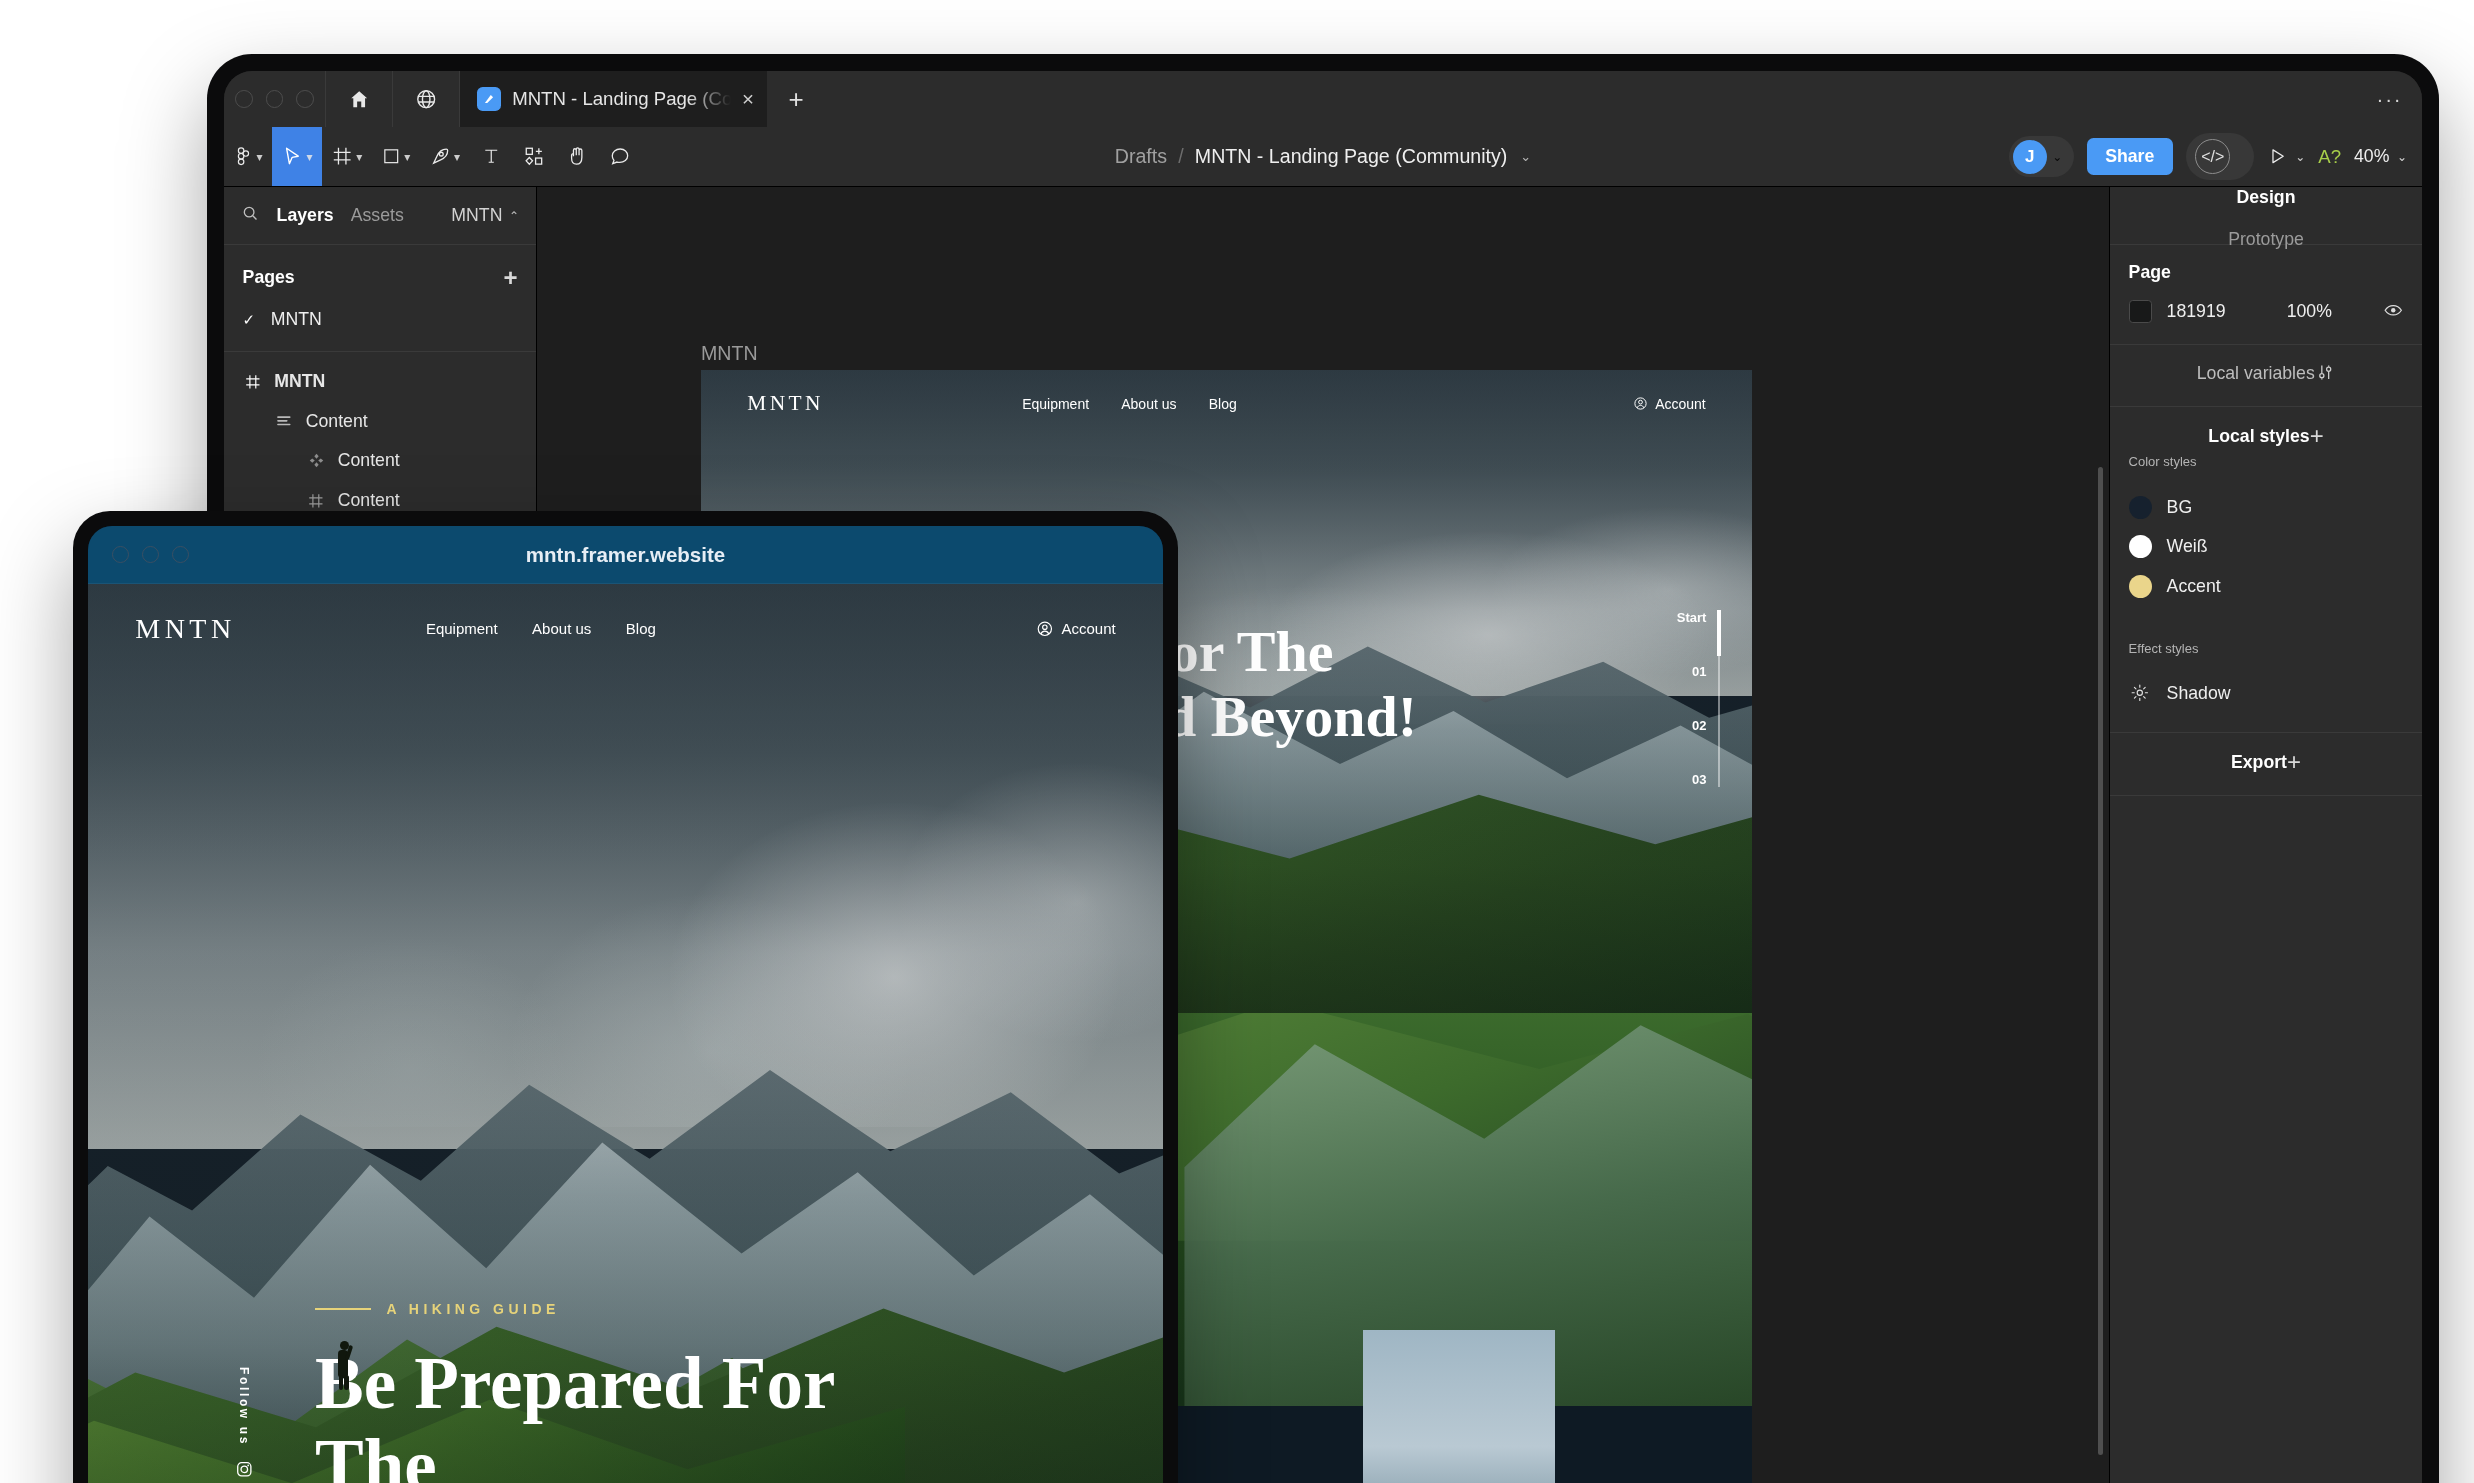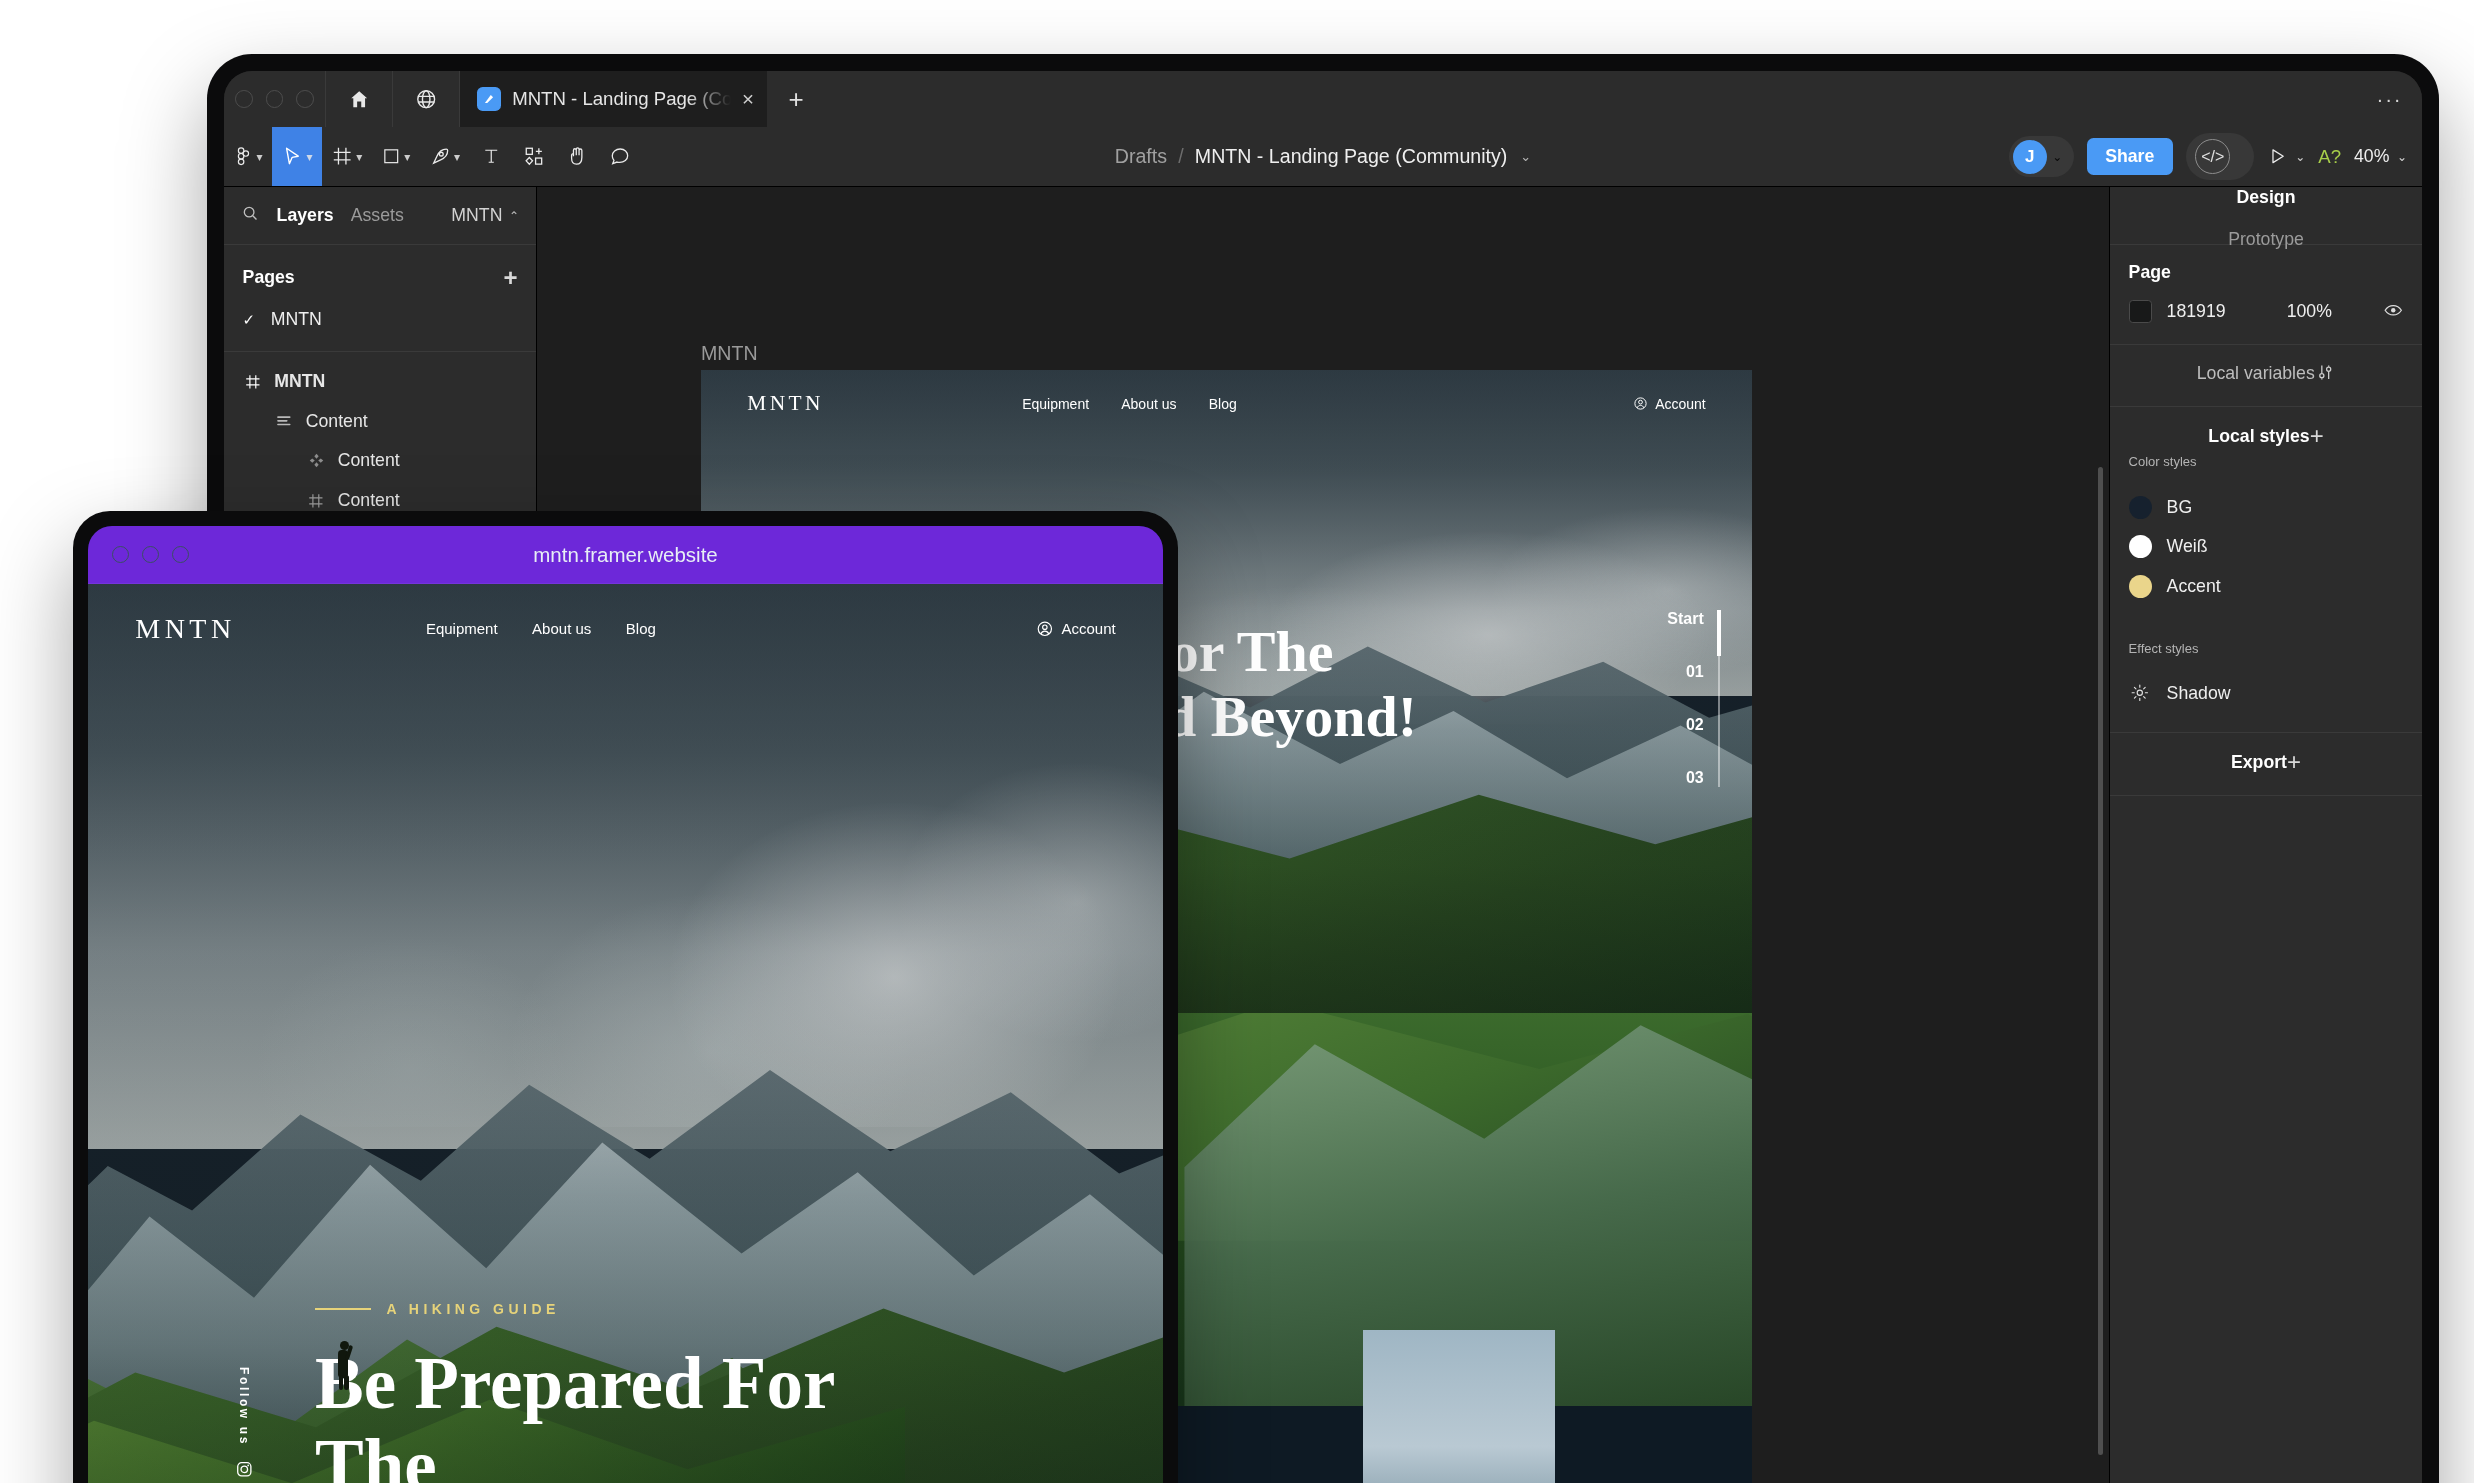--- a/index.html
+++ b/index.html
@@ -314,23 +314,24 @@
   
   .hiker { position:absolute; z-index:7; }
   .hiker .torso { position:absolute; left:5.6px; top:9.3px; width:10.2px; height:28px; background:#10170d; border-radius:3.7px;}
   .hiker .head { position:absolute; left:7.5px; top:0px; width:9.3px; height:9.3px; background:#10170d; border-radius:50%;}
   .hiker .arm { position:absolute; left:15px; top:3.7px; width:3.7px; height:15px; background:#10170d; transform: rotate(18deg); border-radius:2.8px;}
   .hiker .leg { position:absolute; left:6.5px; top:34px; width:4.7px; height:15px; background:#10170d; border-radius:2.8px;}
   .hiker .leg2 { position:absolute; left:12px; top:34px; width:4.7px; height:15px; background:#10170d; border-radius:2.8px;}
 
   
   .br-bar {
-    height: 58px; background:#6d28d9;
+    height: 58px; background:#0c4a6e;
     display:flex; align-items:center; position:relative;
     border-bottom: 0.9px solid rgba(255,255,255,.06);
+    font-weight: bold;
   }
   .br-dots { display:flex; gap:13px; padding-left: 24px; }
   .br-dot { width:17px; height:17px; border-radius:50%; border:1.5px solid #3a4f63; }
   .br-url {
     position:absolute; left:0; right:0; text-align:center;
     color:#e7eef5; font-size: 20.5px;
   }
   .br-content { position:absolute; left:0; right:0; top:58px; bottom:0; overflow:hidden; }
 
   
@@ -576,21 +577,21 @@
 
             <div class="hero" style="left:110px; top:214px; right:149px;">
               <div class="eyebrow" style="font-size:12px;">
                 <span class="rule" style="width:48px;"></span>
                 <span>A HIKING GUIDE</span>
               </div>
               <div class="hero-h1" style="font-size:58px; margin-top:22.4px;">Be Prepared For The</div>
               <div class="hero-h1" style="font-size:58px;">Mountains And Beyond!</div>
             </div>
 
-            <div class="scrollnav" style="right:32px; top:240px; height:177px; font-size:16px;">
+            <div class="scrollnav" style="right:32px; top:240px; height:177px; font-size:13px;">
               <div class="labels">
                 <span>Start</span>
                 <span>01</span>
                 <span>02</span>
                 <span>03</span>
               </div>
               <div class="track"></div>
             </div>
           </div>
 

